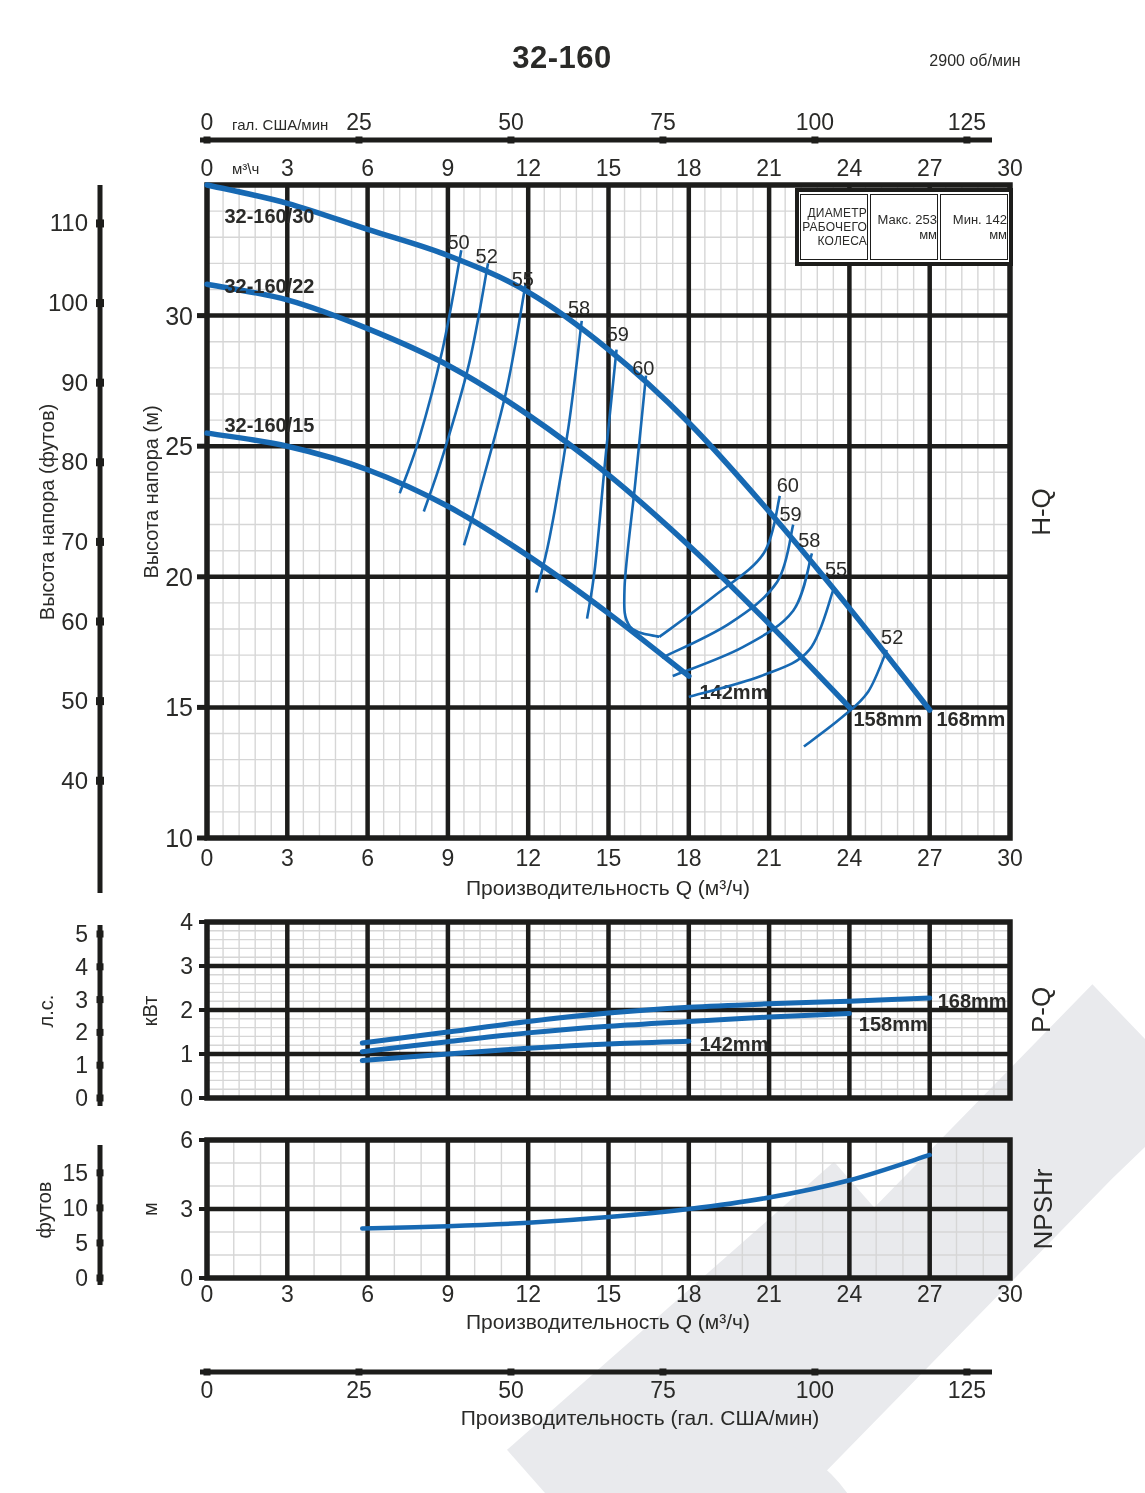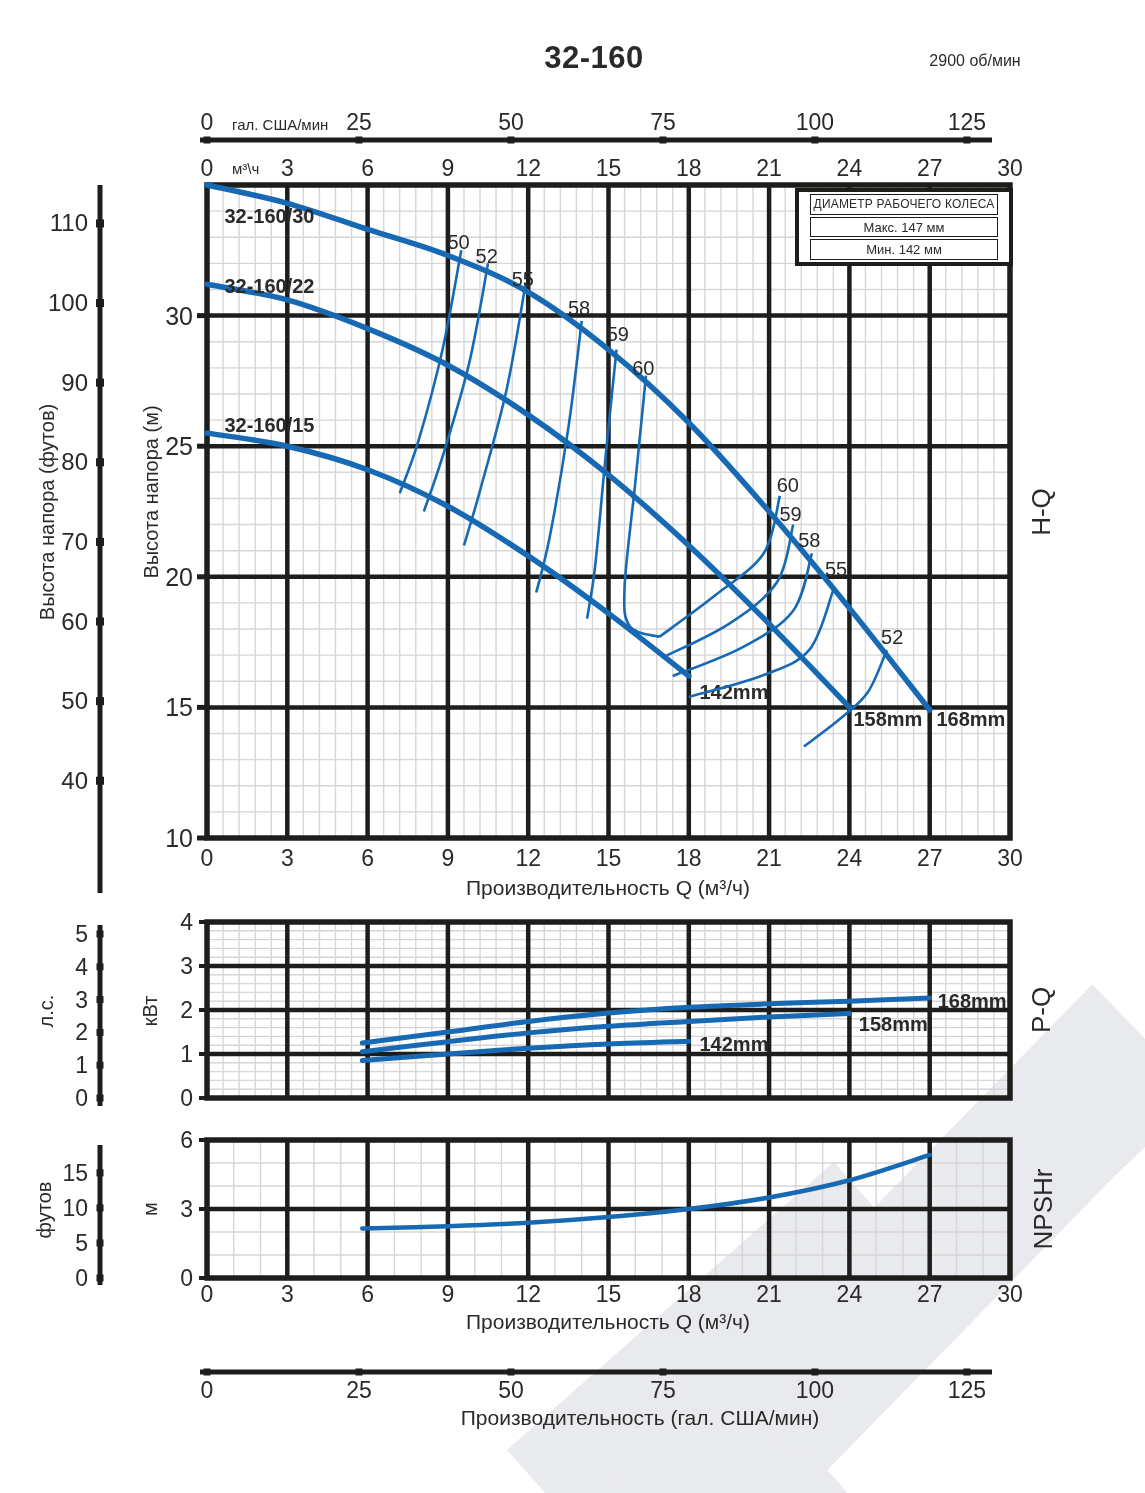--- a/index.html
+++ b/index.html
@@ -7,21 +7,21 @@
         font-family:"Liberation Sans","DejaVu Sans",sans-serif;color:#2a2a28;}
   #chart-svg{position:absolute;left:0;top:0;}
   .ov{position:absolute;transform:translate(-50%,-50%);white-space:nowrap;}
   .rot{transform:translate(-50%,-50%) rotate(-90deg);}
   .title{font-size:31px;font-weight:bold;letter-spacing:.5px;}
   .rpm{font-size:16px;}
   .cap{font-size:21px;}
   .axname{font-size:20px;}
   .sidelbl{font-size:26px;}
   .ibox{position:absolute;left:795px;top:188px;width:218px;height:78px;border:4px solid #1d1d1b;
-        background:#fff;box-sizing:border-box;padding:2px 11px;display:flex;flex-direction:column;gap:2px;}
+        background:#fff;box-sizing:border-box;padding:2px 1px;display:flex;gap:2px;text-align:right;}
   .ibox .r{border:1.5px solid #1d1d1b;flex:1;display:flex;align-items:center;justify-content:center;
         font-size:13px;background:#fff;}
   .ibox .r.h{font-size:12px;letter-spacing:.2px;}
 </style>
 </head>
 <body>
 
 <div id="page">
   <svg id="chart-svg" width="1145" height="1493" viewBox="0 0 1145 1493">
       <g font-family="Liberation Sans, DejaVu Sans, sans-serif">
@@ -368,26 +368,26 @@
         <text x="510.96226666666666" y="1398" font-size="23" fill="#2a2a28" text-anchor="middle">50</text>
         <rect x="659.4434" y="1368.5" width="7" height="7" fill="#1d1d1b"></rect>
         <text x="662.9434" y="1398" font-size="23" fill="#2a2a28" text-anchor="middle">75</text>
         <rect x="811.4245333333333" y="1368.5" width="7" height="7" fill="#1d1d1b"></rect>
         <text x="814.9245333333333" y="1398" font-size="23" fill="#2a2a28" text-anchor="middle">100</text>
         <rect x="963.4056666666665" y="1368.5" width="7" height="7" fill="#1d1d1b"></rect>
         <text x="966.9056666666665" y="1398" font-size="23" fill="#2a2a28" text-anchor="middle">125</text>
       </g>
     </svg>
 
-  <div class="ov title" style="left:562px;top:58px;margin-left:32px;">32-160</div>
+  <div class="ov title" style="left:562px;top:58px;">32-160</div>
   <div class="ov rpm" style="left:975px;top:61px;">2900 об/мин</div>
 
   <div class="ibox">
     <div class="r h">ДИАМЕТР РАБОЧЕГО КОЛЕСА</div>
-    <div class="r">Макс. 147 мм</div>
+    <div class="r">Макс. 253 мм</div>
     <div class="r">Мин. 142 мм</div>
   </div>
 
   <div class="ov rot axname" style="left:47px;top:512px;">Высота напора (футов)</div>
   <div class="ov rot axname" style="left:151px;top:492px;">Высота напора (м)</div>
   <div class="ov rot sidelbl" style="left:1041px;top:512px;">H-Q</div>
 
   <div class="ov cap" style="left:608px;top:888px;">Производительность Q (м³/ч)</div>
 
   <div class="ov rot axname" style="left:46px;top:1011px;">л.с.</div>

